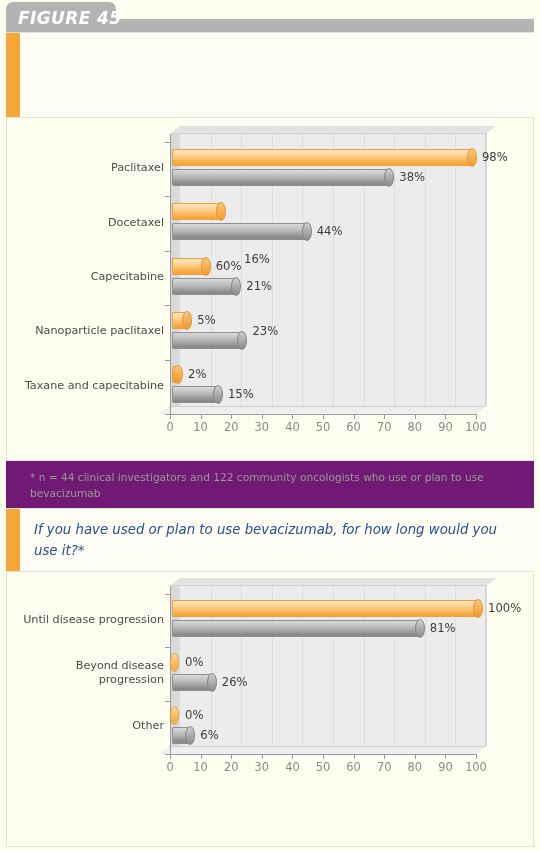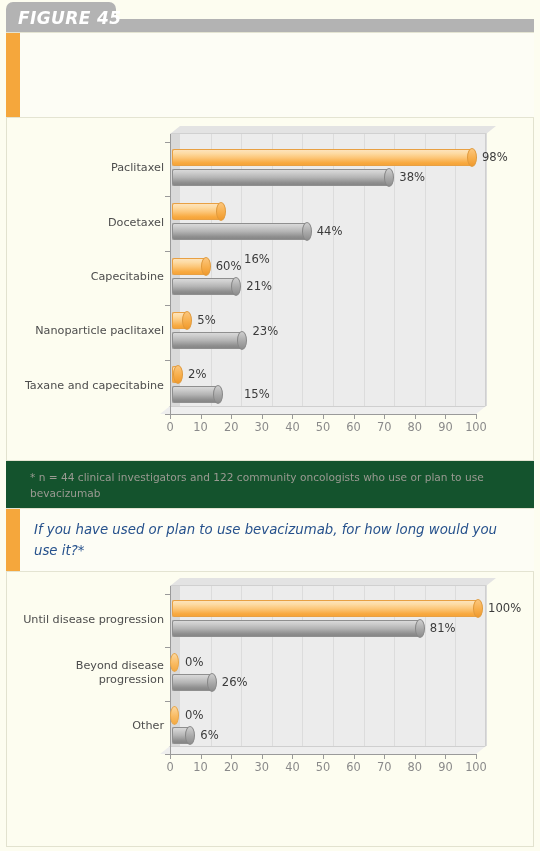--- a/index.html
+++ b/index.html
@@ -80,21 +80,21 @@
   }
 
   #q1 { top: 32px; height: 86px; }
   #q2 { top: 508px; height: 64px; }
 
   
   .fnblock {
     position: absolute;
     left: 6px;
     width: 528px;
-    background: #14532d;
+    background: #701a75;
     border-top: 1px solid #e4e4d2;
   }
   .fnblock .fntext {
     position: absolute;
     left: 24px; top: 9px;
     right: 16px;
     font-size: 10.6px;
     color: #9a9a92;
     line-height: 15.5px;
   }
@@ -333,21 +333,21 @@
         <div class="cat-label" style="right: 370px; top: 260.8px;">Taxane and capecitabine</div>
         <div class="bar orange" style="left: 166px; top: 248.3px; width: 6.12px;">
           <div class="bar-body"></div>
           <div class="bar-cap"></div>
         </div>
         <div class="bar-value" style="left: 182.12px; top: 249.3px;">2%</div>
         <div class="bar gray" style="left: 166px; top: 268.3px; width: 45.9px;">
           <div class="bar-body"></div>
           <div class="bar-cap"></div>
         </div>
-        <div class="bar-value" style="left: 221.9px; top: 269.3px; margin-left: 16px;">15%</div>
+        <div class="bar-value" style="left: 221.9px; top: 269.3px;">15%</div>
       </div>
   </div>
 
   <div class="fnblock" id="fn1">
     <div class="fntext">* n = 44 clinical investigators and 122 community oncologists who use or plan to use bevacizumab</div>
   </div>
 
   <div class="qblock" id="q2">
     <div class="accent"></div>
     <div class="qtext">If you have used or plan to use bevacizumab, for how long would you use it?*</div>

